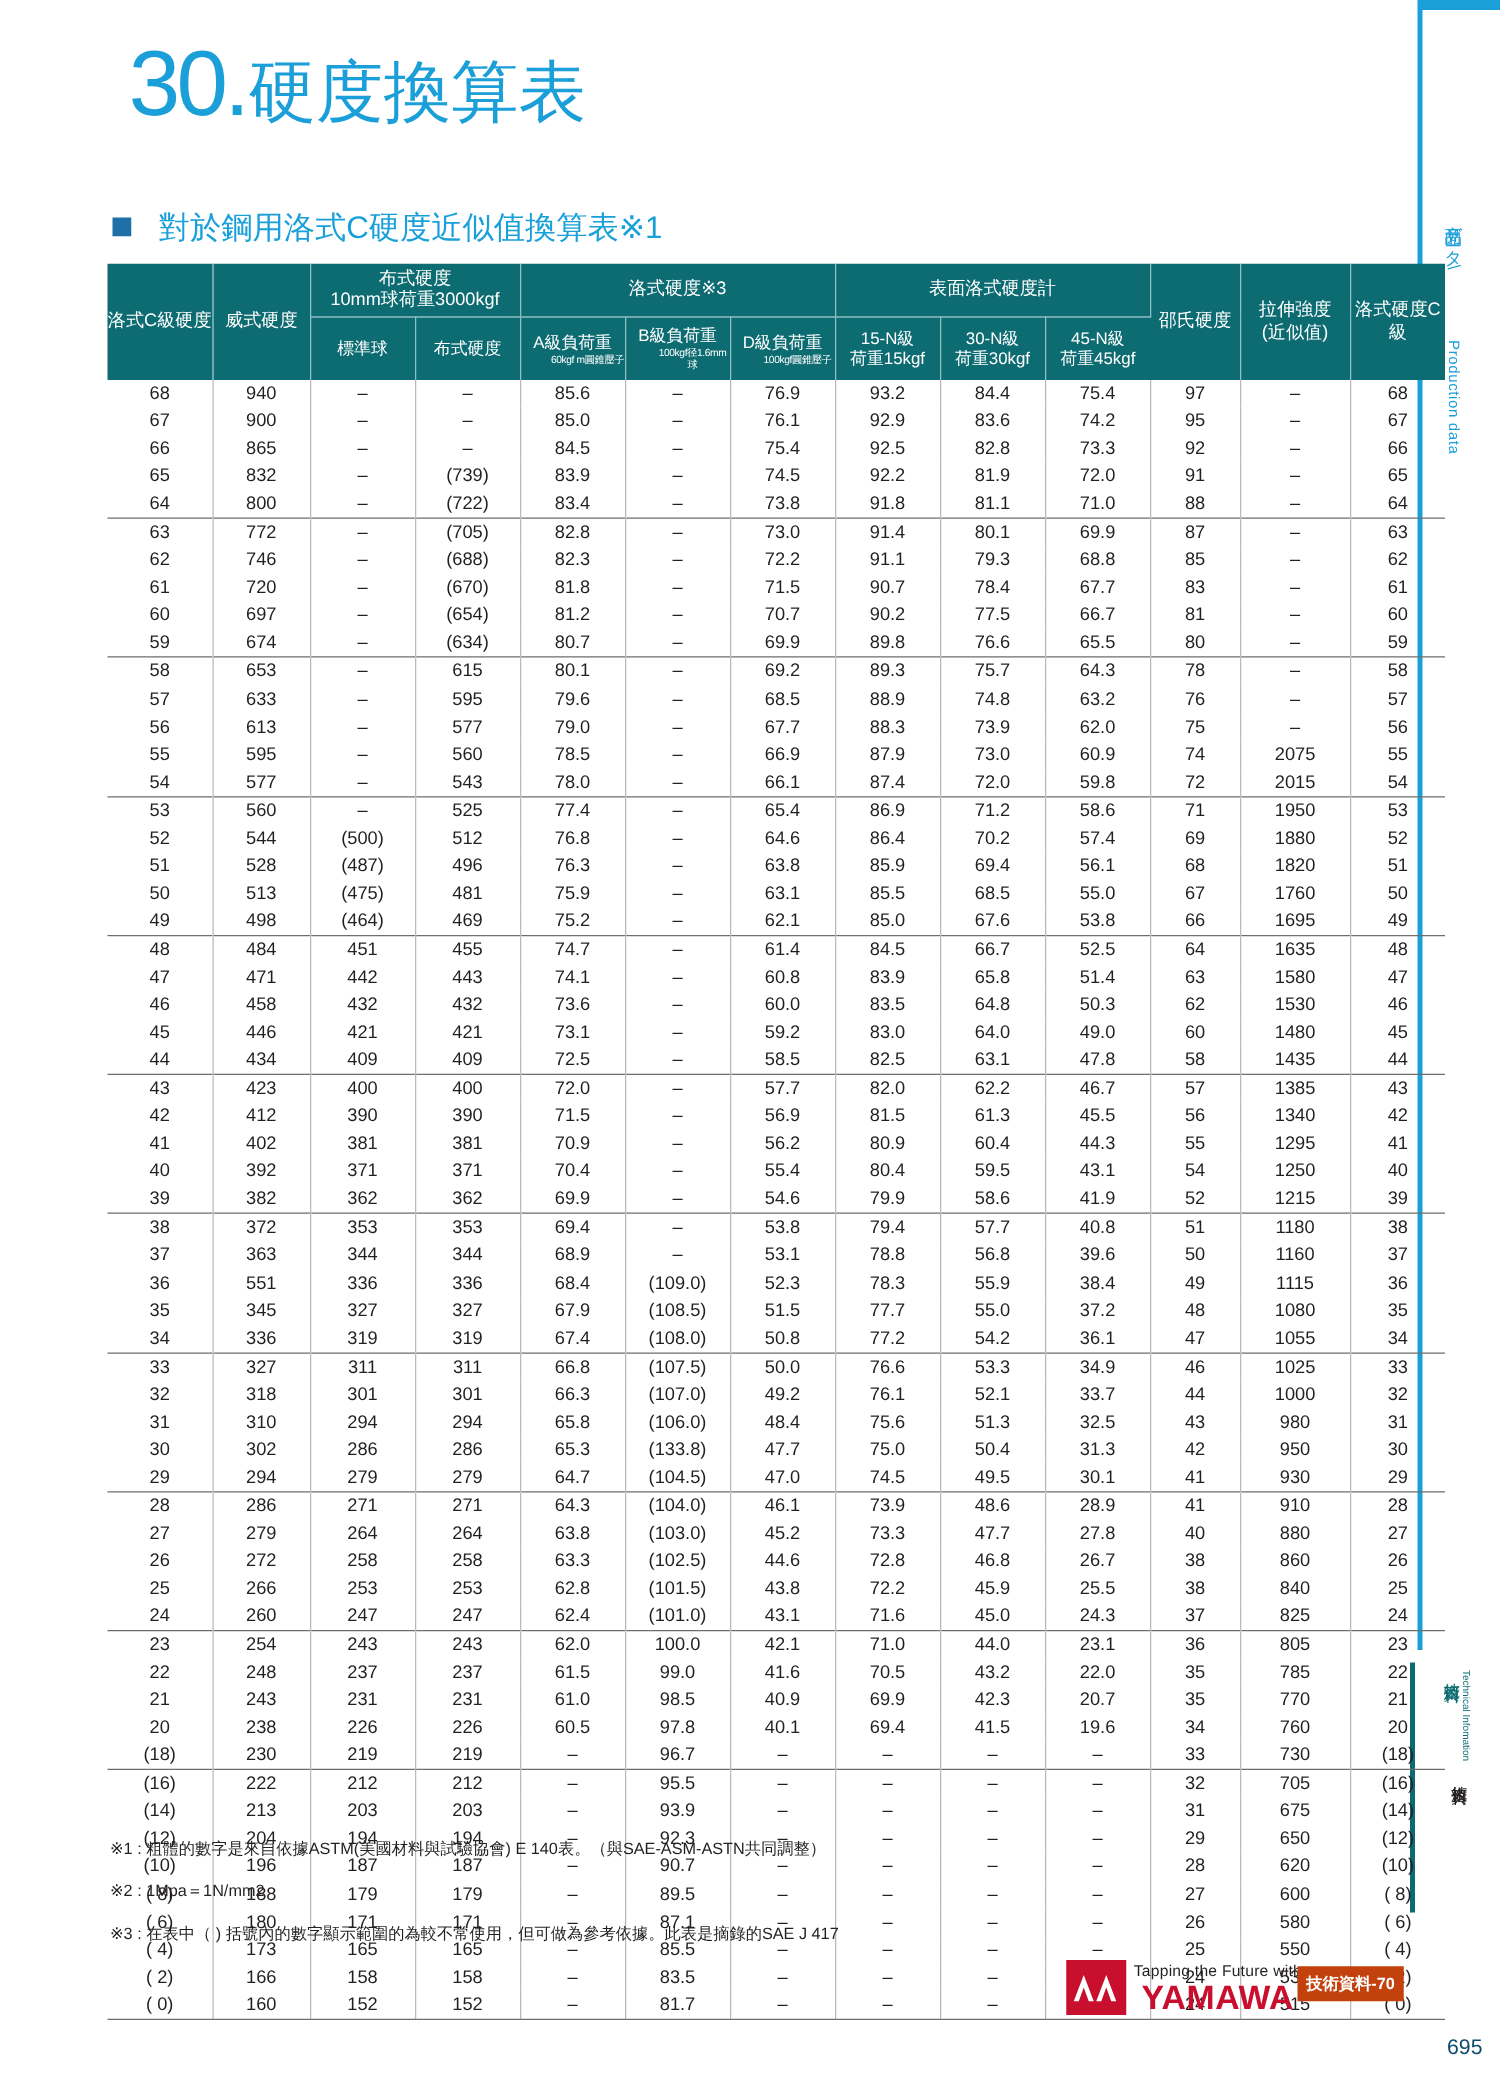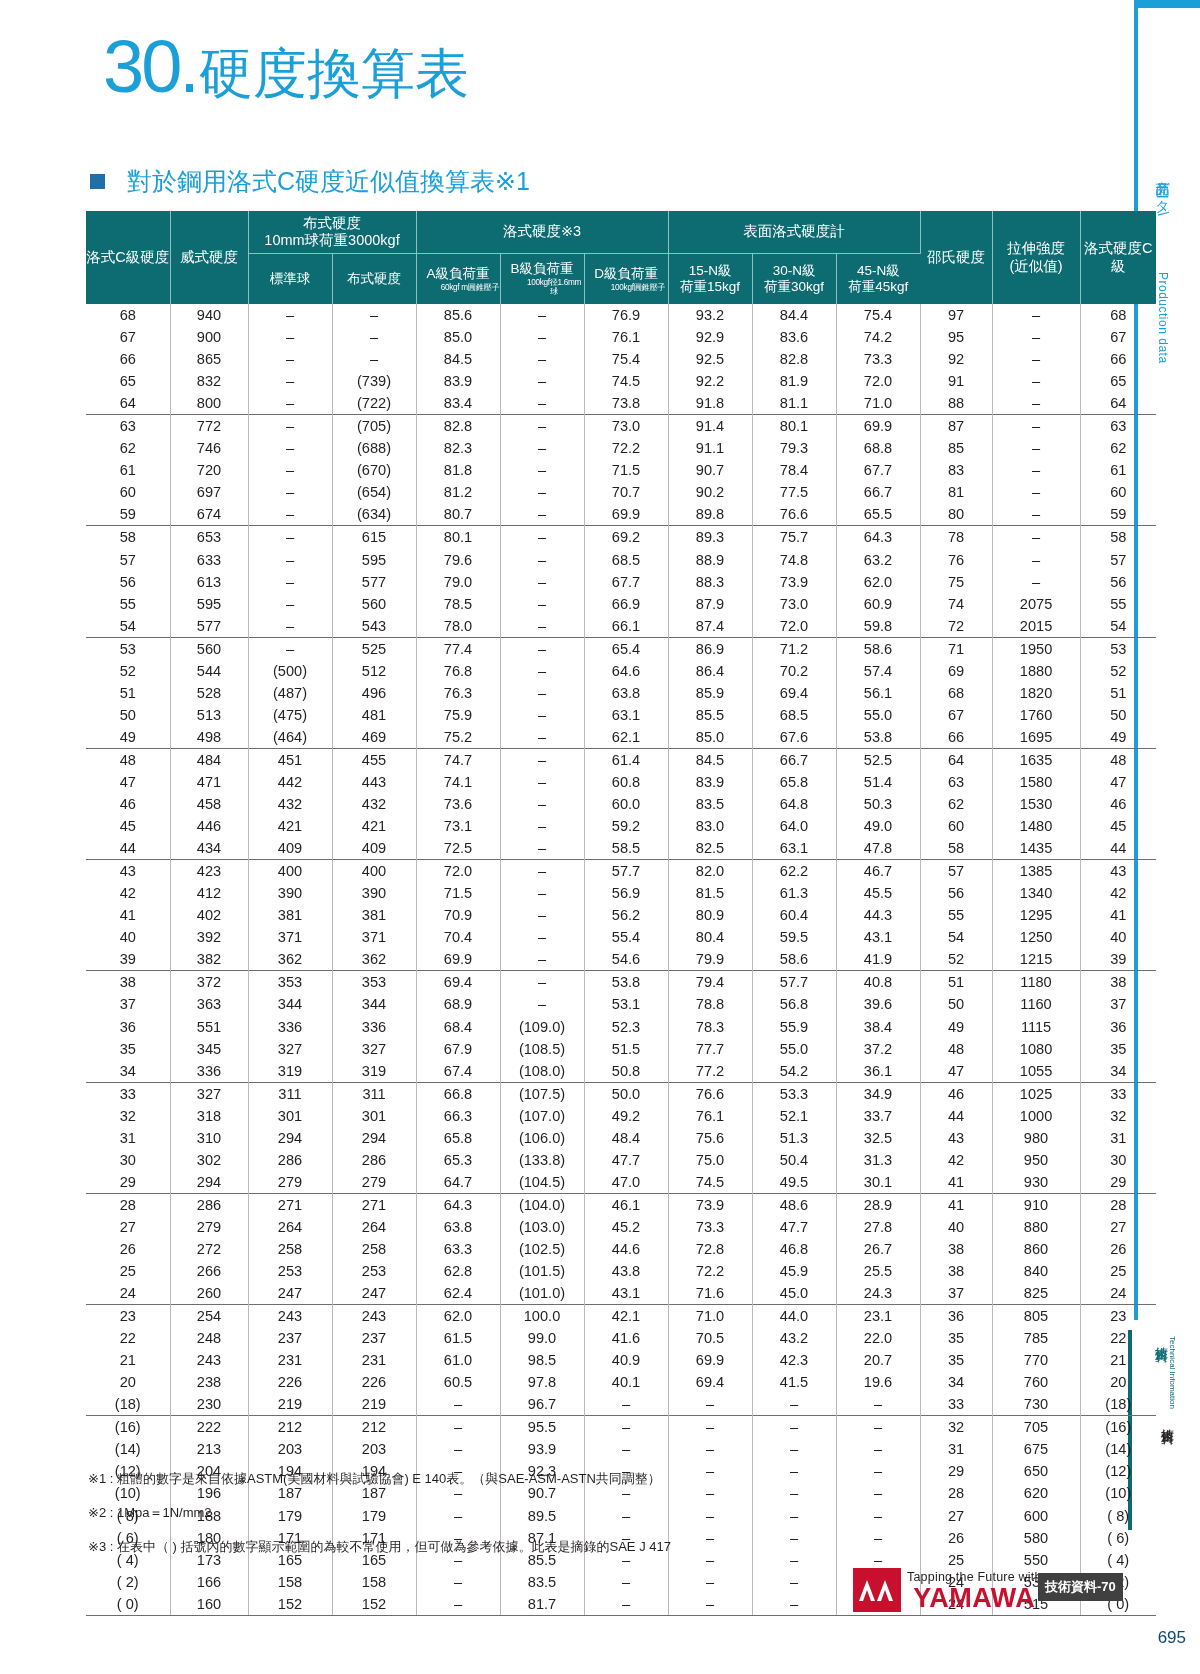--- a/index.html
+++ b/index.html
@@ -136,21 +136,21 @@
   }
   #brand-tagline{
     font-size:12.5px;color:#231f20;letter-spacing:.2px;white-space:nowrap;
   }
   #brand-name{
     font-size:27px;color:#c8102e;font-weight:bold;letter-spacing:.5px;
     line-height:1;margin-top:1px;white-space:nowrap;text-align:center;
   }
   #brand-tag{
     position:absolute;left:185px;top:5px;
-    background:#404040;color:#fff;font-size:13px;font-weight:bold;
+    background:#c2410c;color:#fff;font-size:13px;font-weight:bold;
     padding:5px 7px;white-space:nowrap;
   }
   #page-number{
     position:absolute;right:14px;top:1628px;
     font-size:17px;color:#0c4a6e;
   }
 </style>
 </head>
 <body>
 

